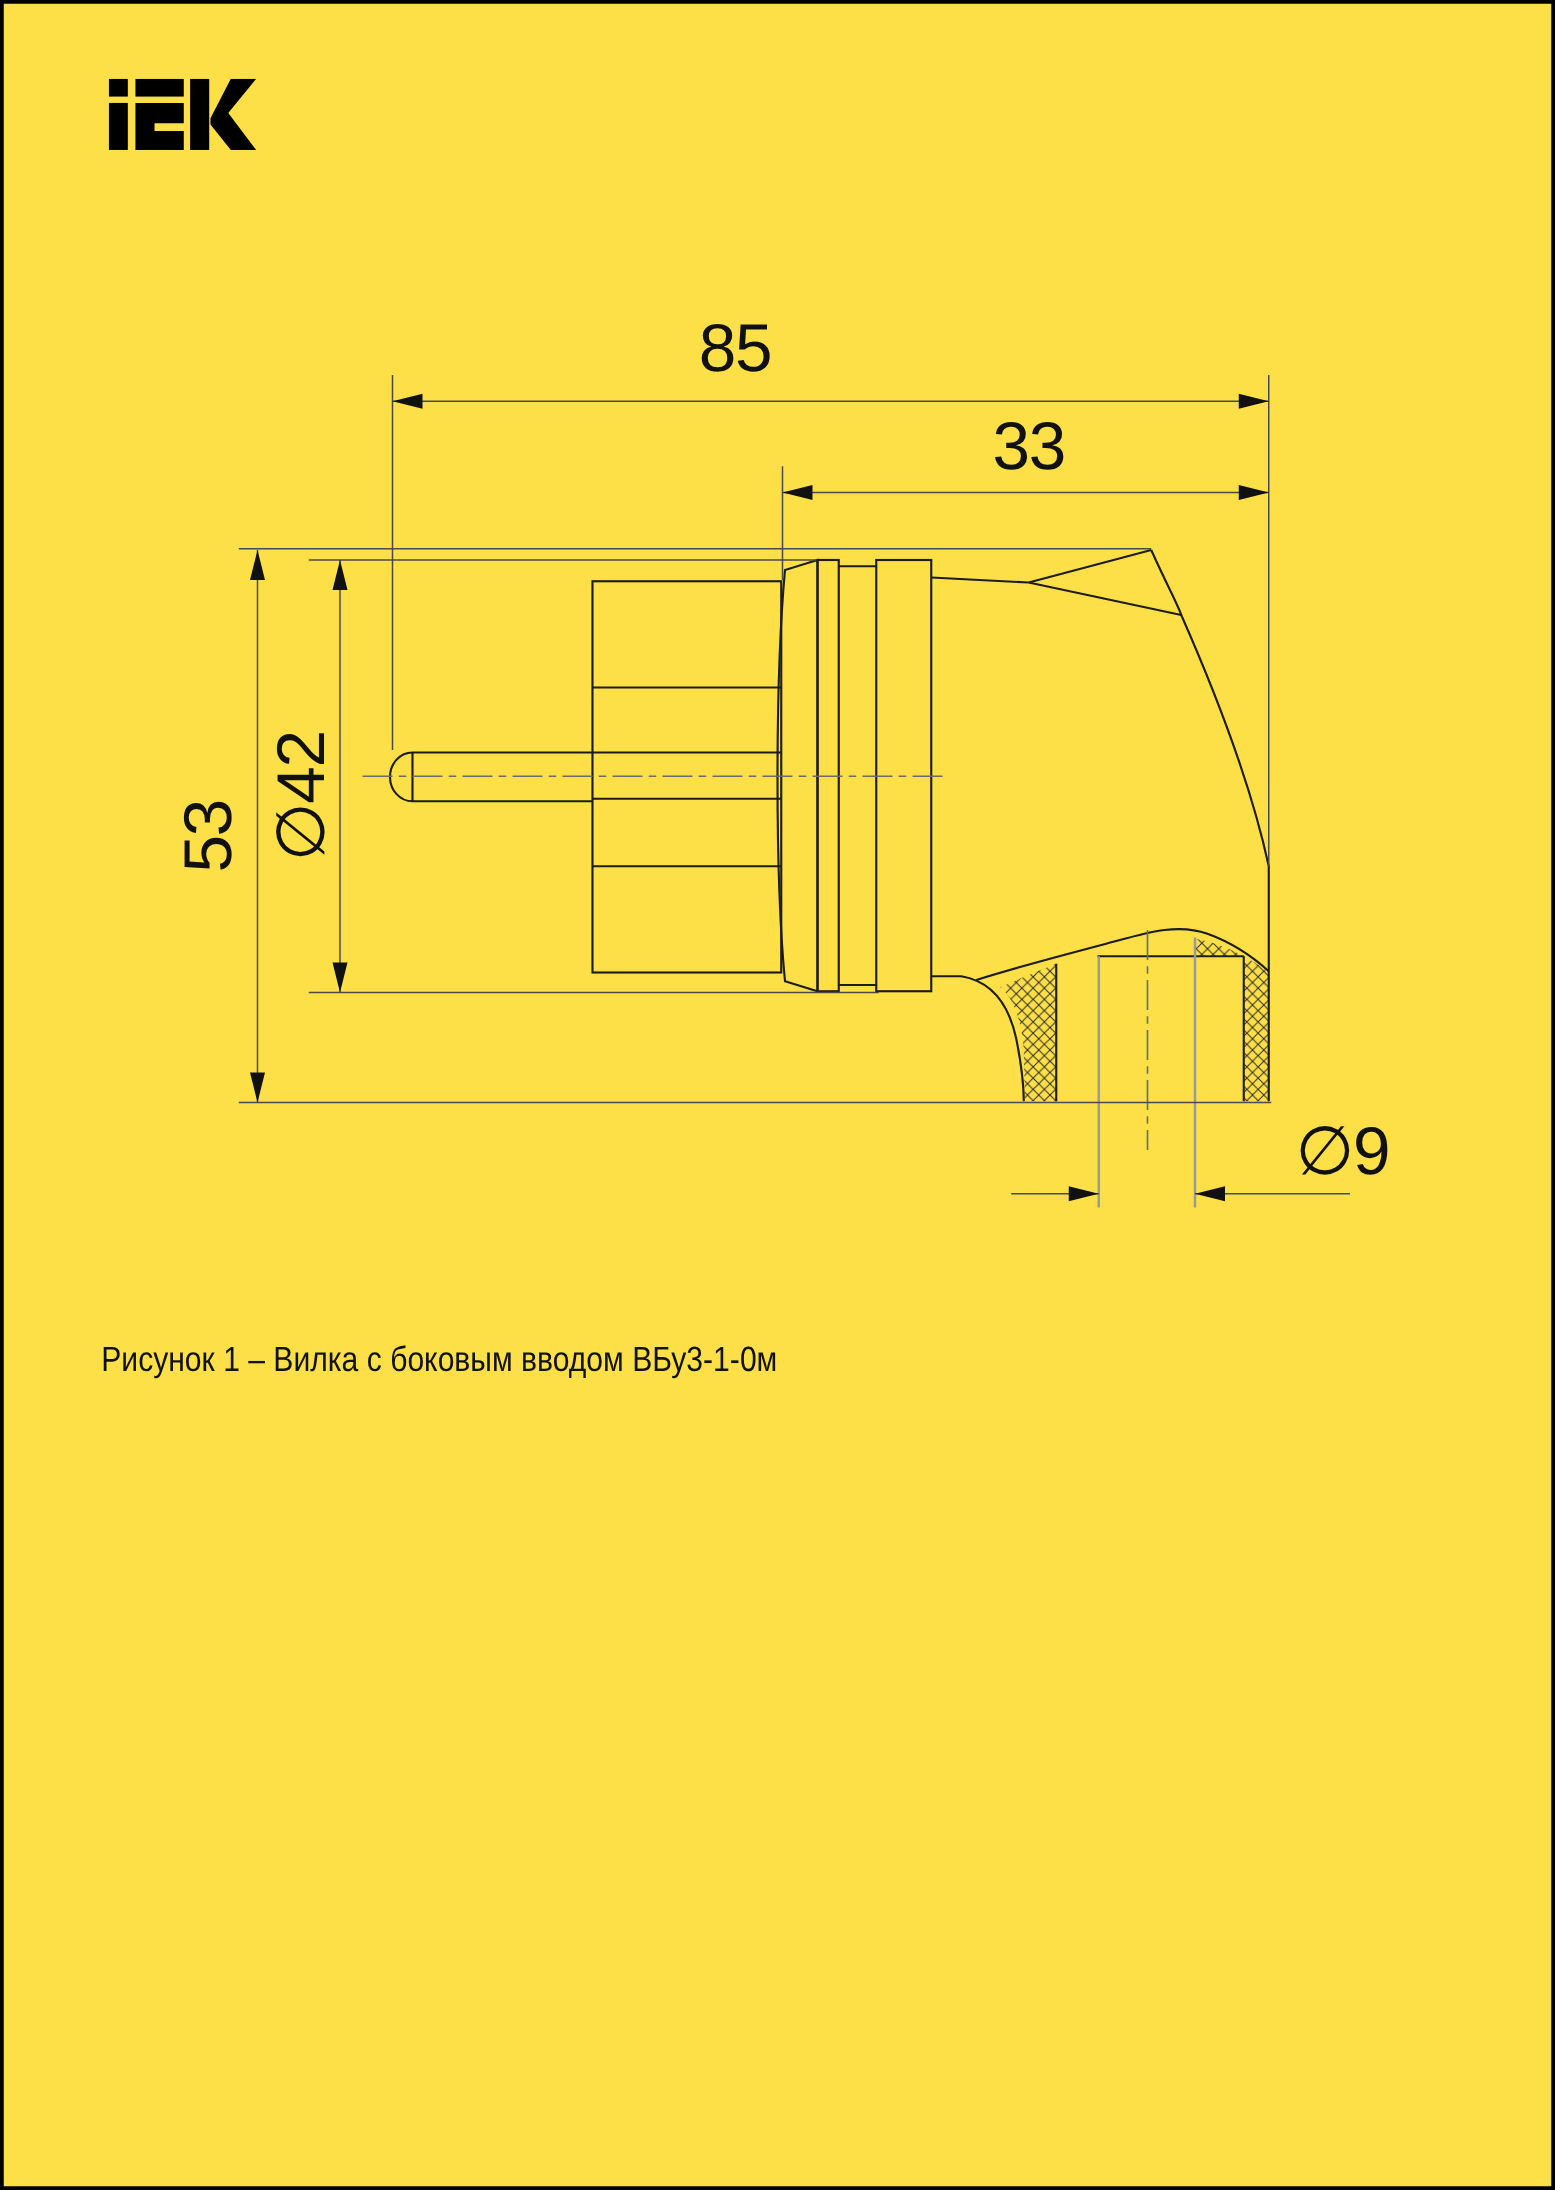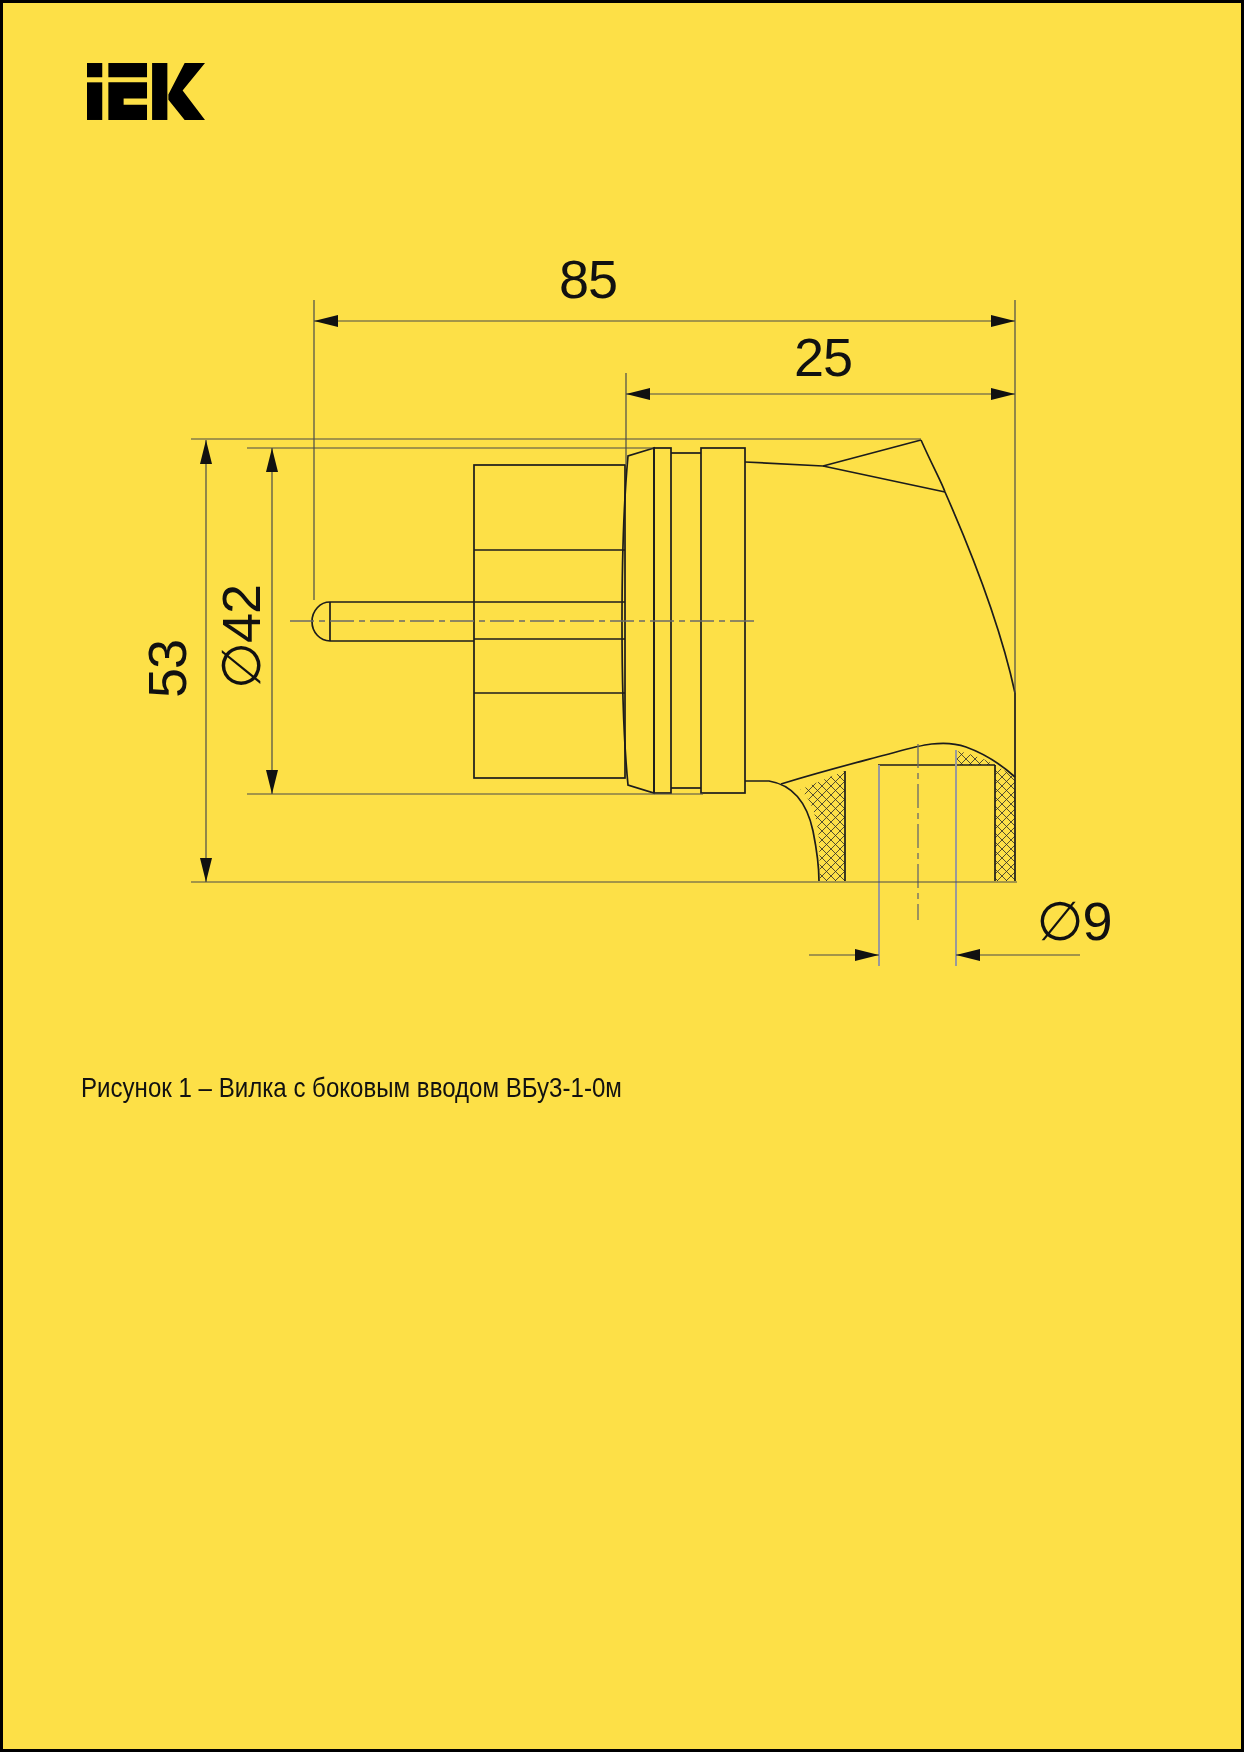--- a/index.html
+++ b/index.html
@@ -130,21 +130,21 @@
 
       <line x1="806" y1="952" x2="876" y2="952"></line>
       <polygon points="876,952 852,946 852,958" stroke="none"></polygon>
       <line x1="953" y1="952" x2="1077" y2="952"></line>
       <polygon points="953,952 977,946 977,958" stroke="none"></polygon>
     </g>
   </svg>
 
   <div class="dim-label" style="left:549px;top:249px;width:72px;">85</div>
 
-  <div class="dim-label" style="left:784px;top:327px;width:72px;">25</div>
+  <div class="dim-label" style="left:784px;top:327px;width:72px;">33</div>
 
   <div class="dim-label rot" style="left:113px;top:640px;width:100px;height:52px;">53</div>
 
   <div class="dim-label rot" style="left:167px;top:608px;width:140px;height:52px;">∅42</div>
 
   <div class="dim-label" style="left:1021px;top:891px;width:100px;">∅9</div>
 
   <div class="caption">Рисунок 1 – Вилка с боковым вводом ВБу3-1-0м</div>
 
 </div>

